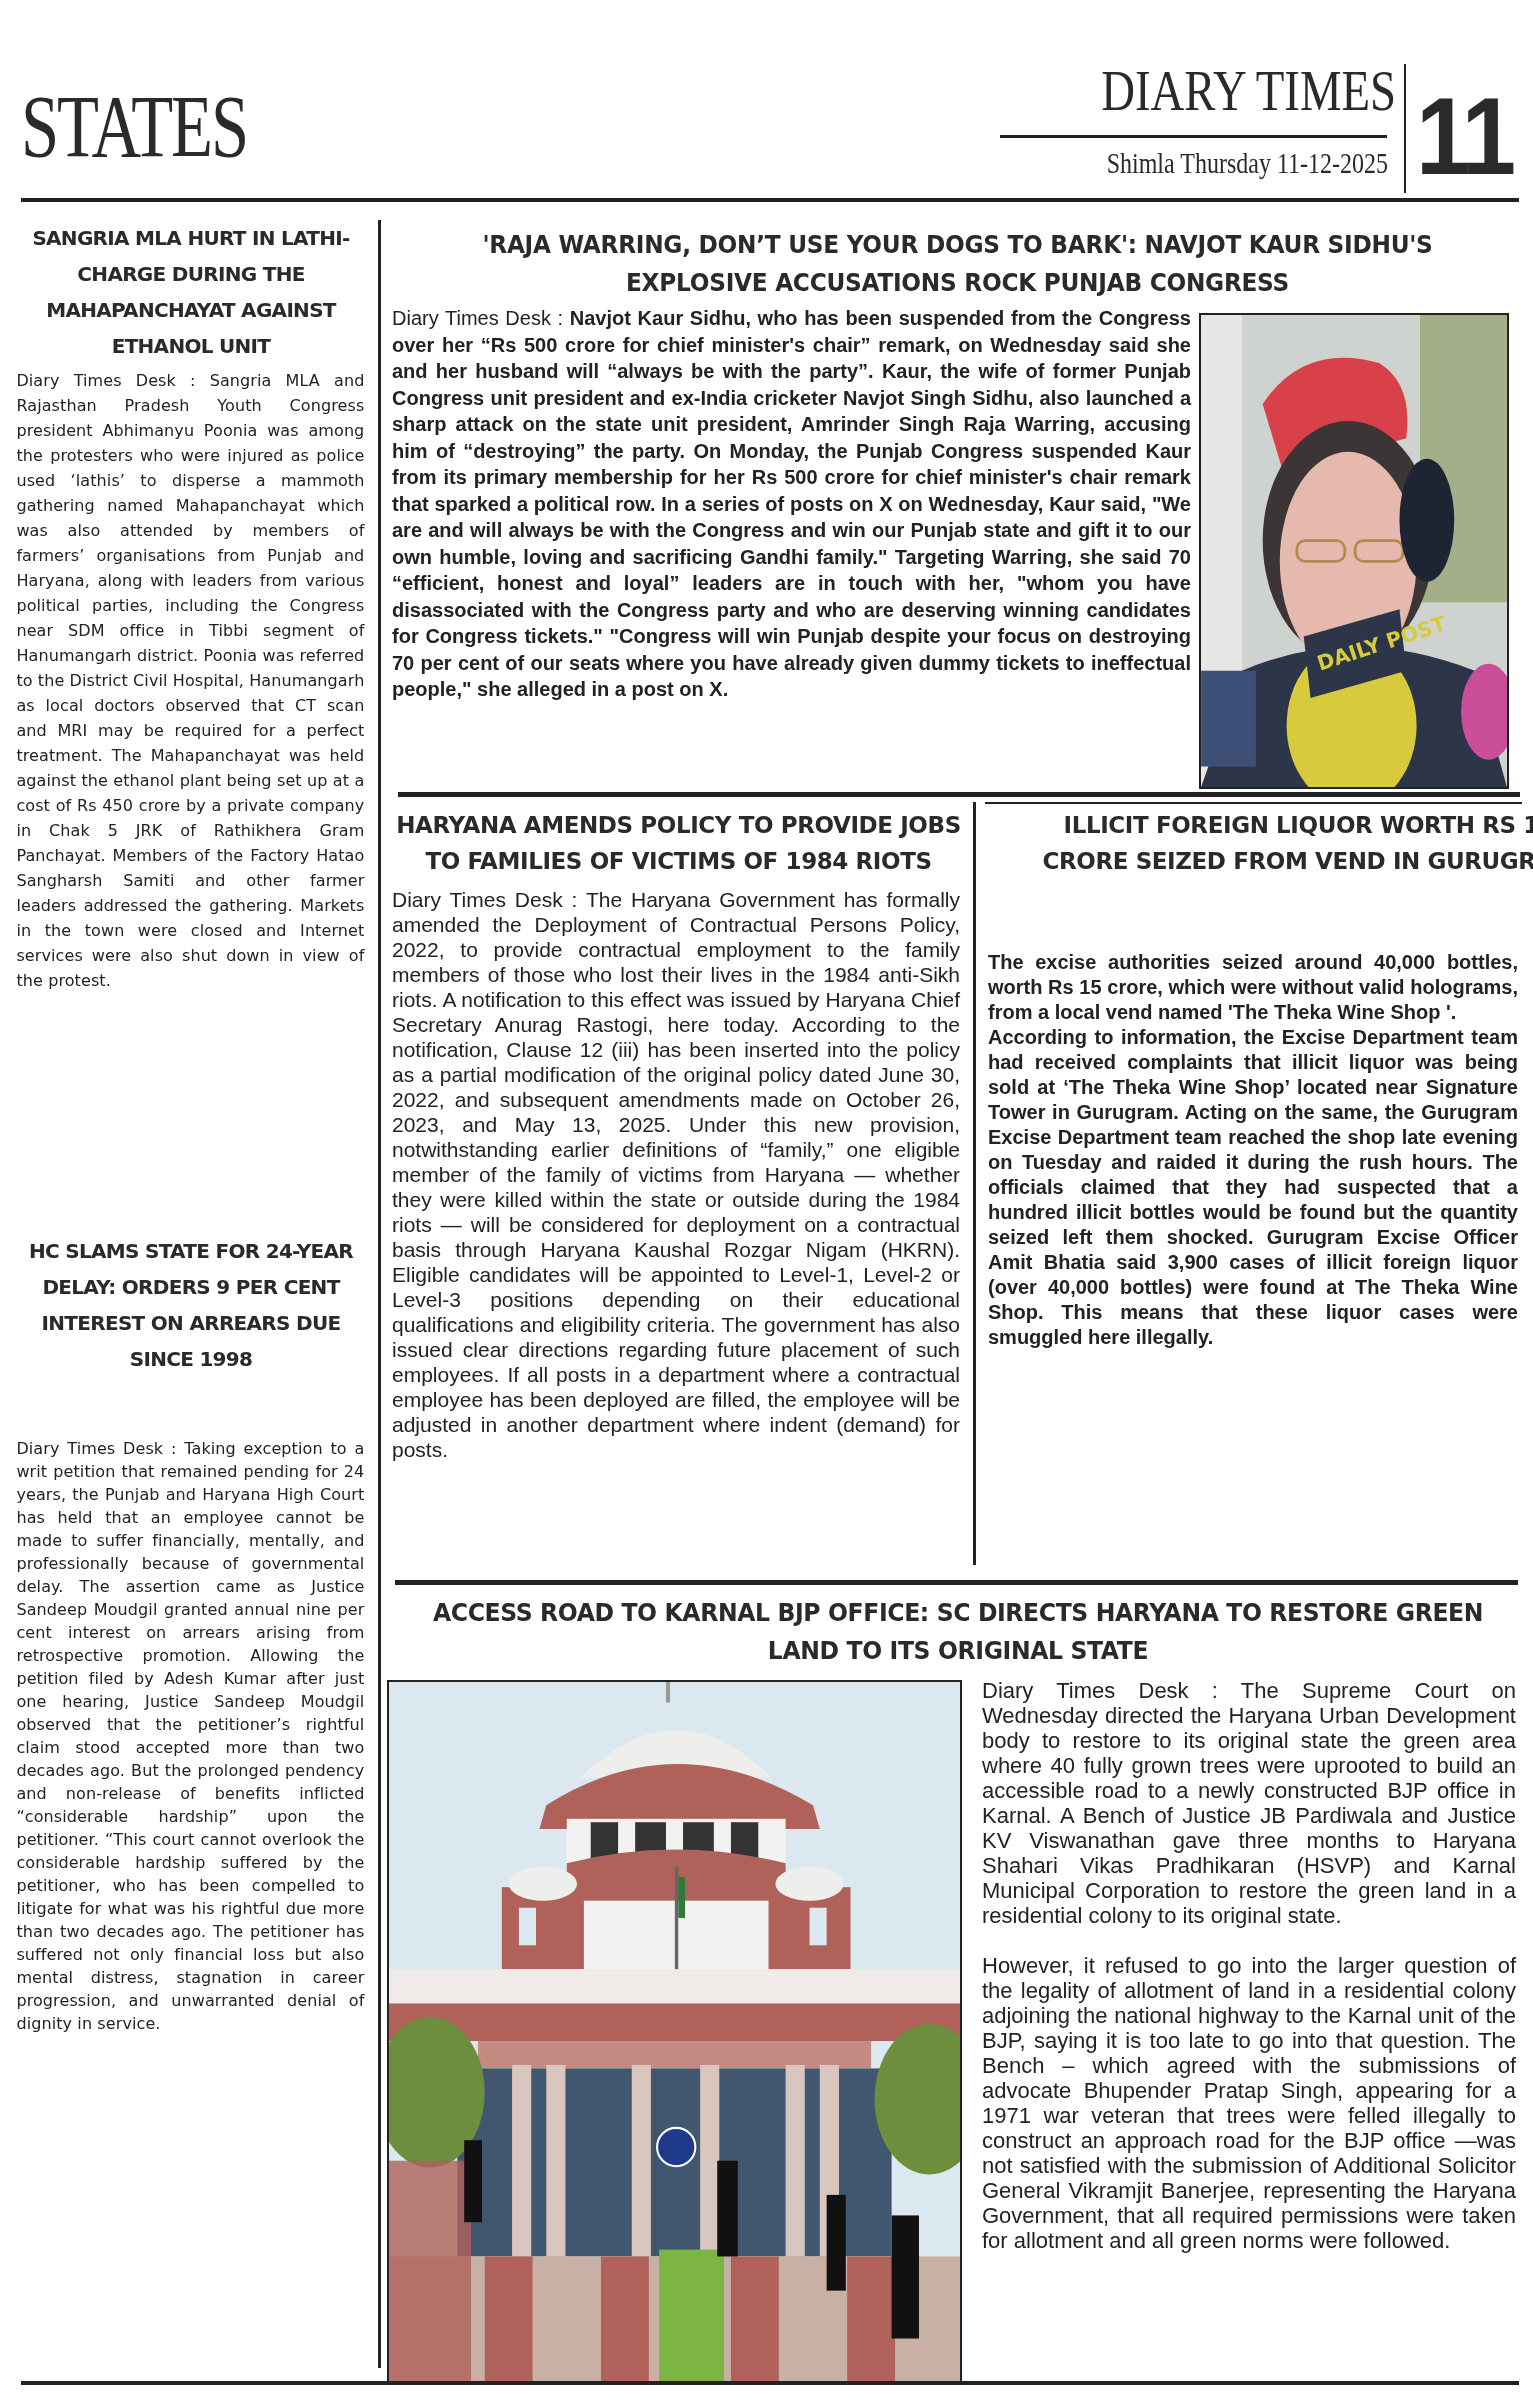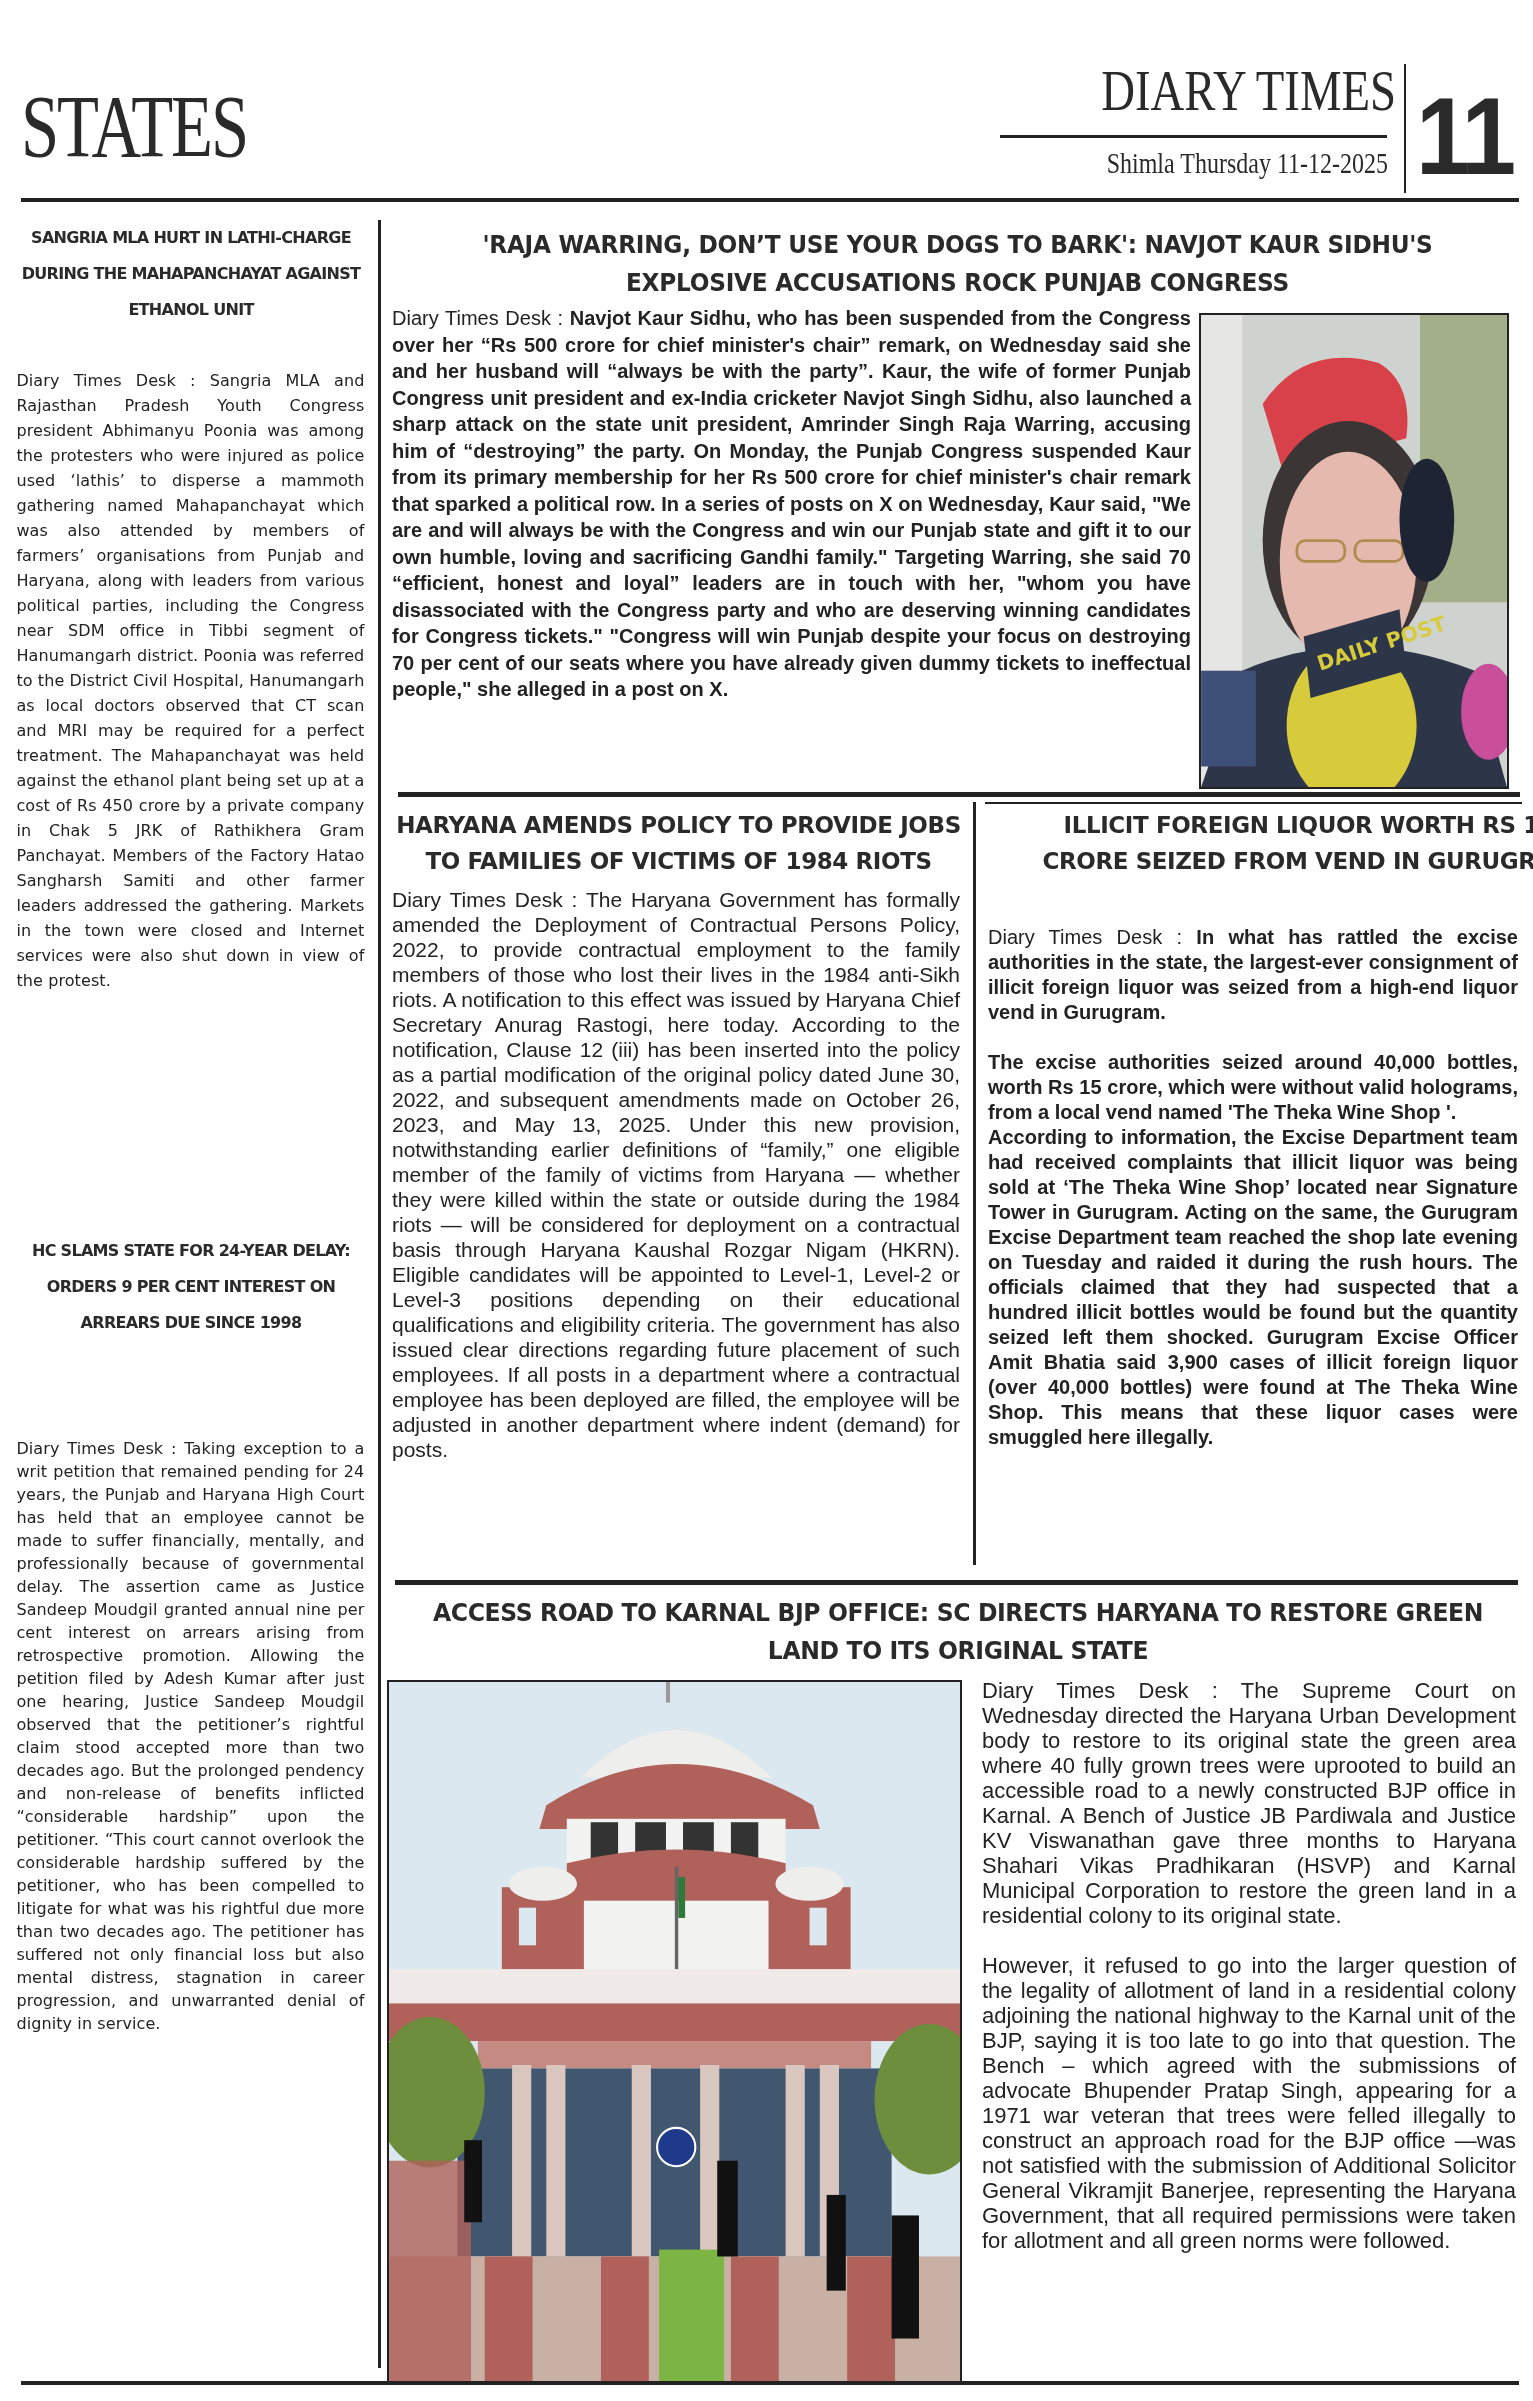--- a/index.html
+++ b/index.html
@@ -21,21 +21,21 @@
   .top-rule{left:20.5px;top:198px;width:1498px;height:4.1px;background:#222;}
   
   .vrule{background:#222;width:2.7px;}
   .hrule{background:#222;height:4.8px;}
   h2.hl{margin:0;position:absolute;text-align:center;font-family:"DejaVu Sans","Liberation Sans",sans-serif;
        font-weight:bold;color:#2a2a2a;text-transform:uppercase;}
   .body{position:absolute;text-align:justify;margin:0;}
   .body p{margin:0;}
   .dateline-lead{font-weight:normal;}
   
-  .lc-hl{left:15px;width:352px;font-size:16px;line-height:36px;letter-spacing:-0.7px;}
+  .lc-hl{left:15px;width:352px;font-size:20px;line-height:36px;letter-spacing:-0.7px;}
   .lc-body{left:16.4px;width:348px;font-size:16px;line-height:25px;letter-spacing:0.1px;}
   
   .lead-hl{left:393px;width:1129px;font-size:25px;line-height:38px;letter-spacing:-0.3px;transform:scaleX(0.93);transform-origin:center top;}
   .lead-body{left:392px;width:799px;top:305px;font-size:20px;line-height:26.5px;font-weight:bold;
        font-family:"Liberation Sans","DejaVu Sans",sans-serif;transform:scaleX(1);}
   .photo{position:absolute;border:2.7px solid #222;overflow:hidden;}
   
   .hr-hl{left:393px;width:571px;font-size:23px;line-height:36px;letter-spacing:-0.4px;}
   .hr-body{left:392px;width:568px;top:887px;font-size:21px;line-height:25px;
        font-family:"Liberation Sans","DejaVu Sans",sans-serif;}
@@ -111,21 +111,20 @@
 <article>
   <h2 class="hl hr-hl" style="top:807px;">HARYANA AMENDS POLICY TO PROVIDE JOBS TO FAMILIES OF VICTIMS OF 1984 RIOTS</h2>
   <div class="body hr-body">
     <p><span class="dateline-lead">Diary Times Desk :</span><span> The Haryana Government has formally amended the Deployment of Contractual Persons Policy, 2022, to provide contractual employment to the family members of those who lost their lives in the 1984 anti-Sikh riots. A notification to this effect was issued by Haryana Chief Secretary Anurag Rastogi, here today. According to the notification, Clause 12 (iii) has been inserted into the policy as a partial modification of the original policy dated June 30, 2022, and subsequent amendments made on October 26, 2023, and May 13, 2025. Under this new provision, notwithstanding earlier definitions of “family,” one eligible member of the family of victims from Haryana — whether they were killed within the state or outside during the 1984 riots — will be considered for deployment on a contractual basis through Haryana Kaushal Rozgar Nigam (HKRN). Eligible candidates will be appointed to Level-1, Level-2 or Level-3 positions depending on their educational qualifications and eligibility criteria. The government has also issued clear directions regarding future placement of such employees. If all posts in a department where a contractual employee has been deployed are filled, the employee will be adjusted in another department where indent (demand) for posts.</span></p>
   </div>
 </article>
 
 <article>
   <h2 class="hl lq-hl" style="top:807px;">ILLICIT FOREIGN LIQUOR WORTH RS 10 CRORE SEIZED FROM VEND IN GURUGRAM</h2>
   <div class="body lq-body">
-    <p><span class="dateline-lead">Diary Times Desk :</span><span> In what has rattled the excise authorities in the state, the largest-ever consignment of illicit foreign liquor was seized from a high-end liquor vend in Gurugram.</span></p>
     <div class="gap"></div>
     <p>The excise authorities seized around 40,000 bottles, worth Rs 15 crore, which were without valid holograms, from a local vend named 'The Theka Wine Shop '.</p>
     <p>According to information, the Excise Department team had received complaints that illicit liquor was being sold at ‘The Theka Wine Shop’ located near Signature Tower in Gurugram. Acting on the same, the Gurugram Excise Department team reached the shop late evening on Tuesday and raided it during the rush hours. The officials claimed that they had suspected that a hundred illicit bottles would be found but the quantity seized left them shocked. Gurugram Excise Officer Amit Bhatia said 3,900 cases of illicit foreign liquor (over 40,000 bottles) were found at The Theka Wine Shop. This means that these liquor cases were smuggled here illegally.</p>
   </div>
 </article>
 
 <div class="abs hrule" style="left:985px;top:802px;width:537px;height:2.1px;"></div>
 <div class="abs hrule" style="left:395px;top:1580px;width:1123px;"></div>
 
 <article>

